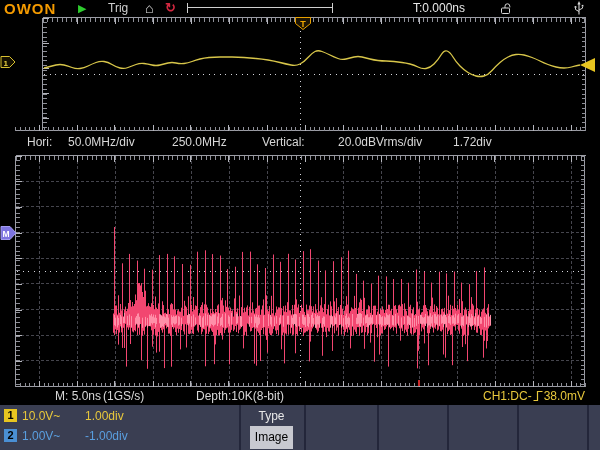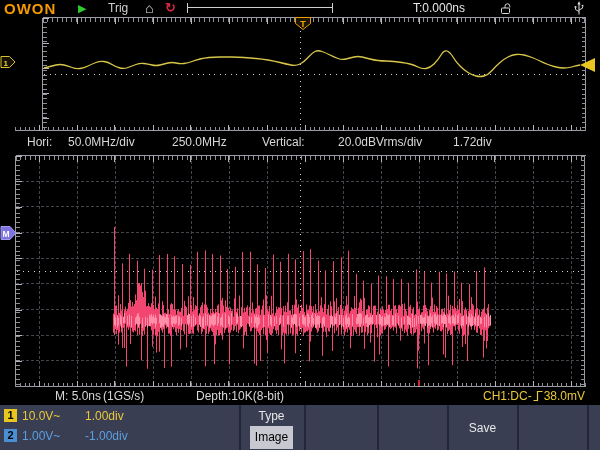--- a/index.html
+++ b/index.html
@@ -94,23 +94,20 @@
     <span class="chtxt c2" style="left:85px;top:24px;">-1.00div</span>
 
     <div class="mdiv" style="left:239px;"></div>
     <div class="msec" style="left:241px;width:61px;">
       <span class="mlabel">Type</span>
       <span class="mvalue">Image</span>
     </div>
     <div class="mdiv" style="left:304px;"></div>
     <div class="mdiv" style="left:377px;"></div>
     <div class="mdiv" style="left:447px;"></div>
-    <div class="msave" style="left:449px;width:67px;">
-      <span>Save</span>
-    </div>
     <div class="mdiv" style="left:517px;"></div>
     <div class="mdiv" style="left:587px;"></div>
   </div>
 
   <svg id="scope-canvas" width="600" height="450" viewBox="0 0 600 450">
       <line x1="39.5" y1="156" x2="39.5" y2="386" stroke="#45454d" stroke-width="1" shape-rendering="crispEdges" stroke-dasharray="3 2"></line>
       <line x1="77.5" y1="156" x2="77.5" y2="386" stroke="#45454d" stroke-width="1" shape-rendering="crispEdges" stroke-dasharray="3 2"></line>
       <line x1="115.5" y1="156" x2="115.5" y2="386" stroke="#45454d" stroke-width="1" shape-rendering="crispEdges" stroke-dasharray="3 2"></line>
       <line x1="153.5" y1="156" x2="153.5" y2="386" stroke="#45454d" stroke-width="1" shape-rendering="crispEdges" stroke-dasharray="3 2"></line>
       <line x1="191.5" y1="156" x2="191.5" y2="386" stroke="#45454d" stroke-width="1" shape-rendering="crispEdges" stroke-dasharray="3 2"></line>

